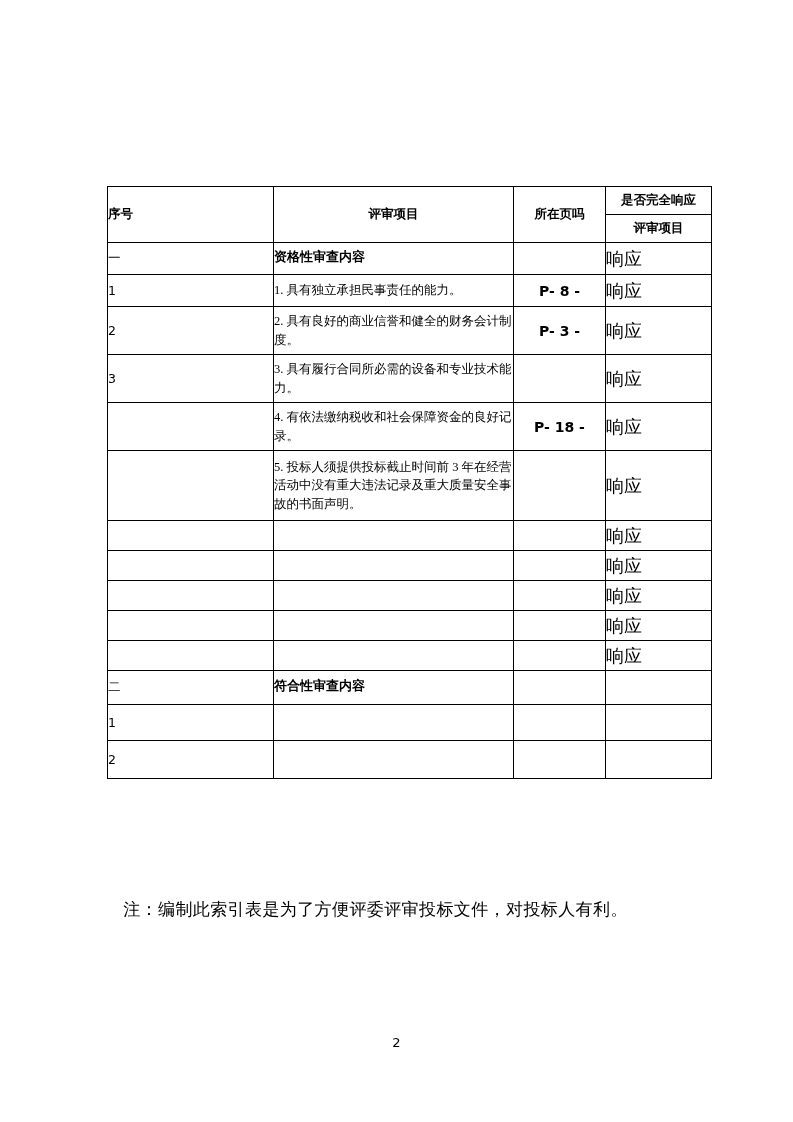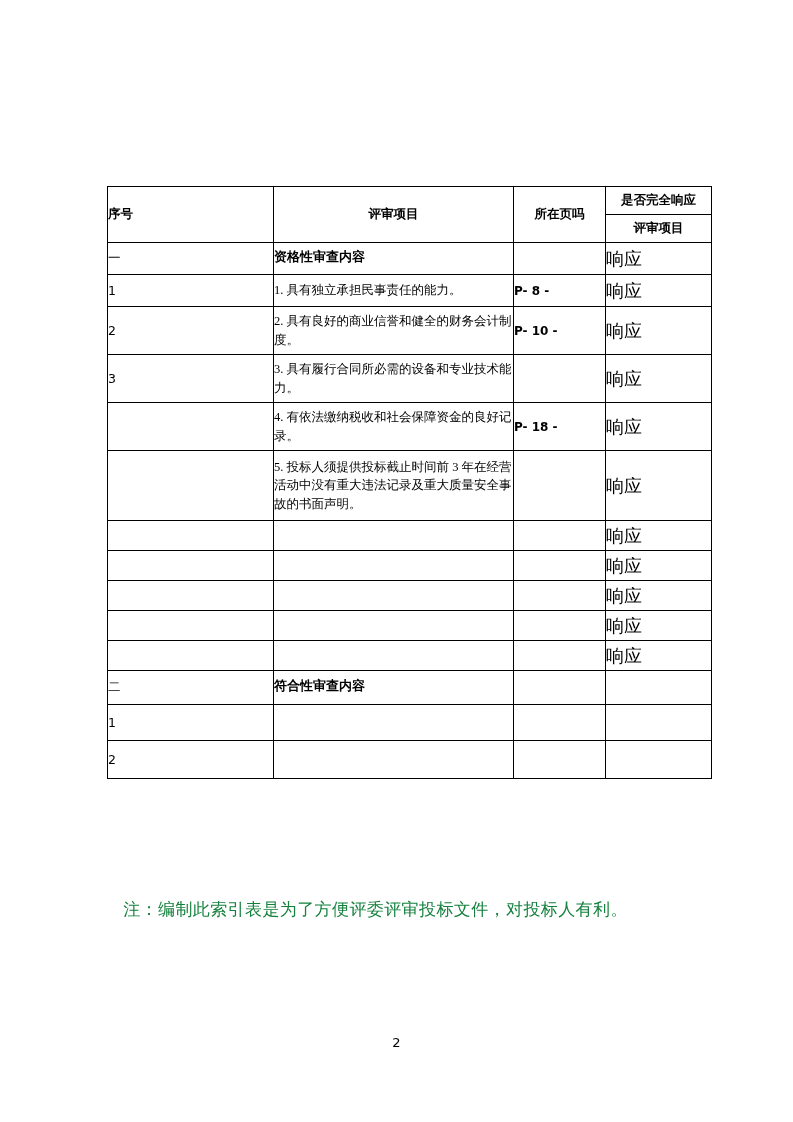--- a/index.html
+++ b/index.html
@@ -91,39 +91,40 @@
     text-align: left;
   }
   .cell-item.section-head {
     font-family: Liberation Mono, monospace;
     font-weight: bold;
     font-size: 13px;
   }
   .cell-page {
     font-family: "DejaVu Sans", "Liberation Sans", sans-serif;
     font-weight: bold;
-    font-size: 12px;
+    font-size: 14px;
+    text-align: center;
   }
   .cell-resp {
     font-family: "Liberation Serif", "DejaVu Serif", serif;
     font-size: 18px;
     text-align: left;
     padding-left: 8px;
   }
 
   
   .note {
     position: absolute;
     left: 0;
     top: 898px;
     width: 793px;
     text-align: center;
     padding-right: 42px;
     box-sizing: border-box;
-    color: #15803d;
+    color: #000000;
     font-family: "Liberation Serif", "DejaVu Serif", serif;
     font-size: 17px;
     letter-spacing: 0.4px;
   }
 
   
   .page-number {
     position: absolute;
     left: 0;
     top: 1035px;
@@ -167,21 +168,21 @@
         </tr>
         <tr style="height: 32px;">
           <td class="cell-seq">1</td>
           <td class="cell-item">1. 具有独立承担民事责任的能力。</td>
           <td class="cell-page">P- 8 -</td>
           <td class="cell-resp">响应</td>
         </tr>
         <tr style="height: 48px;">
           <td class="cell-seq">2</td>
           <td class="cell-item">2. 具有良好的商业信誉和健全的财务会计制度。</td>
-          <td class="cell-page">P- 10 -</td>
+          <td class="cell-page">P- 3 -</td>
           <td class="cell-resp">响应</td>
         </tr>
         <tr style="height: 48px;">
           <td class="cell-seq">3</td>
           <td class="cell-item">3. 具有履行合同所必需的设备和专业技术能力。</td>
           <td class="cell-page"></td>
           <td class="cell-resp">响应</td>
         </tr>
         <tr style="height: 48px;">
           <td class="cell-seq"></td>

